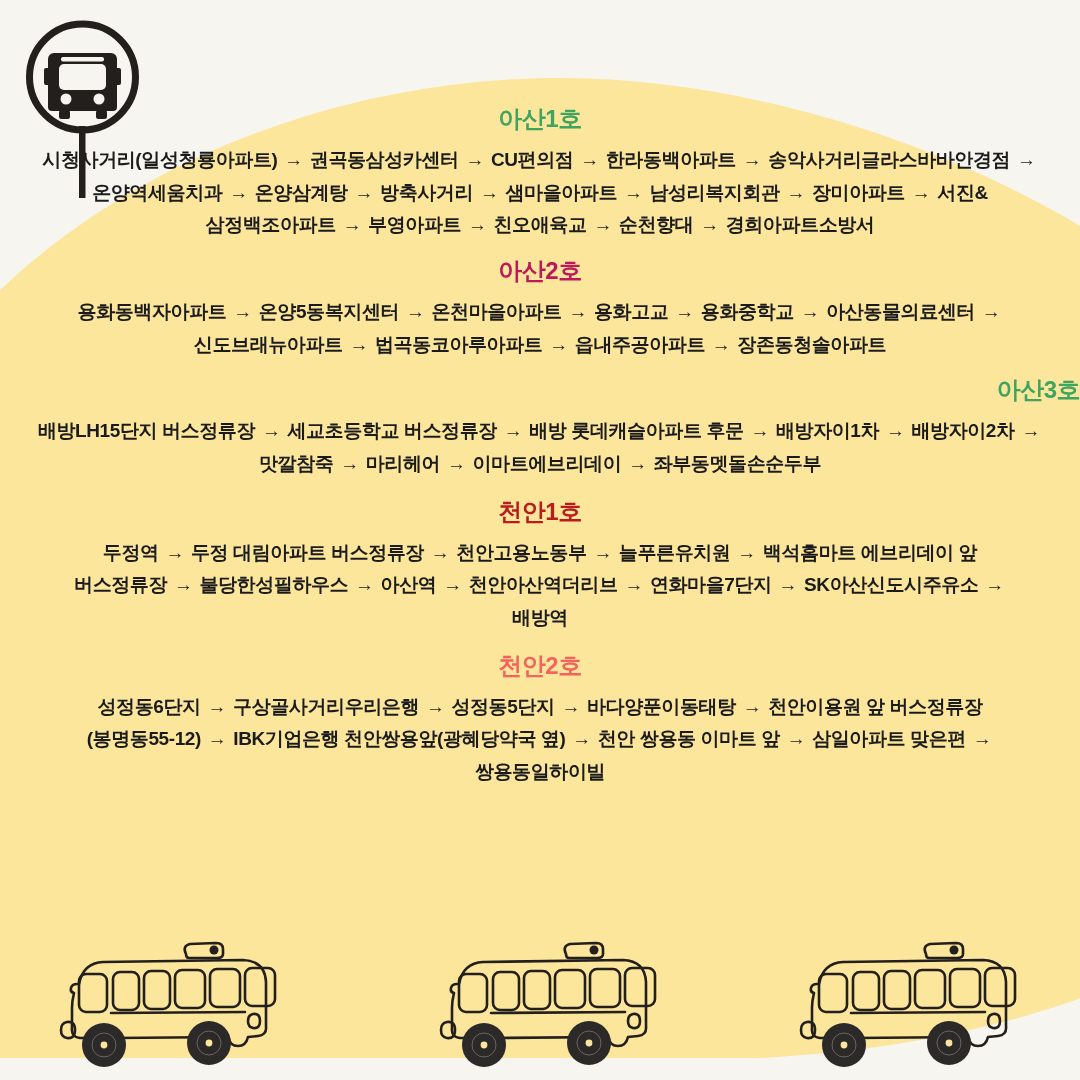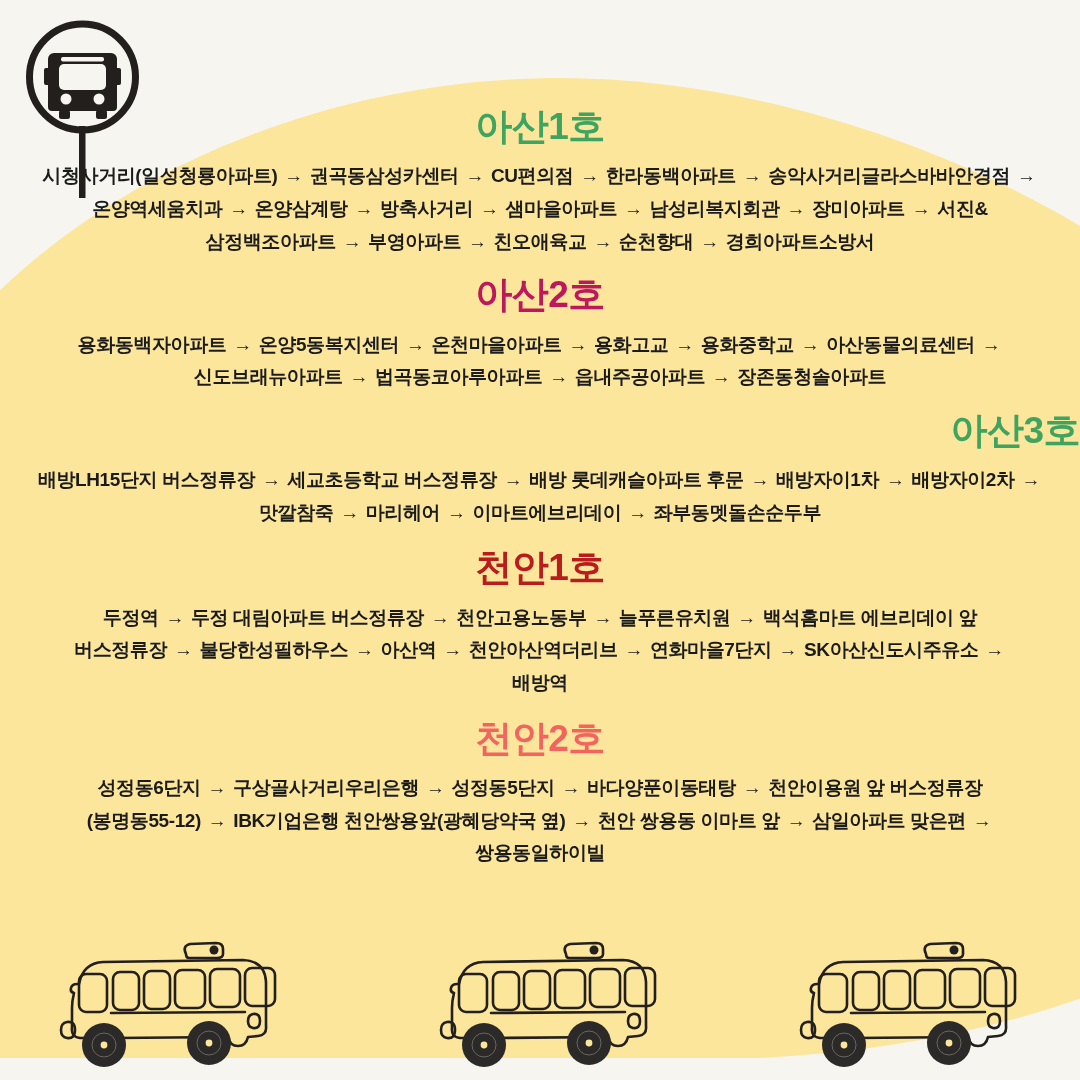--- a/index.html
+++ b/index.html
@@ -53,21 +53,21 @@
     padding-top: 104px;
     box-sizing: border-box;
     text-align: center;
   }
 
   .route-block {
     margin: 0 0 4px 0;
   }
 
   .route-title {
-    font-size: 37px;
+    font-size: 24px;
     font-weight: 700;
     letter-spacing: -0.5px;
     line-height: 1.25;
     margin: 0 0 10px 0;
     padding: 0;
   }
   .route-title.green { color: #3FA45F; }
   .route-title.red   { color: #F4645F; }
 
   .route-stops {

